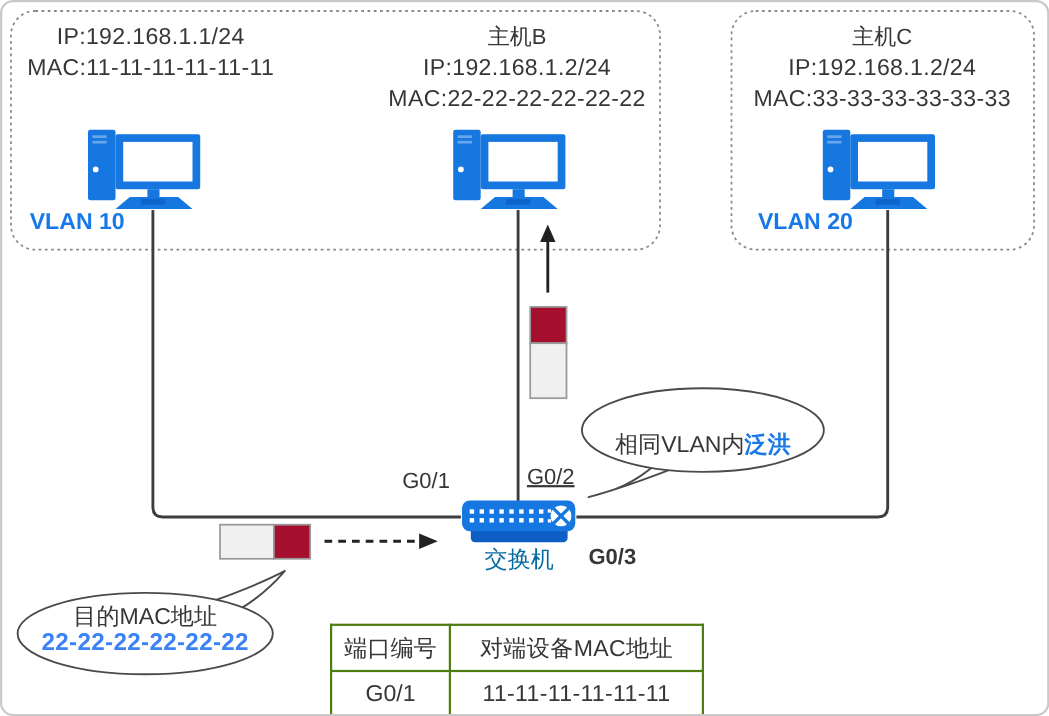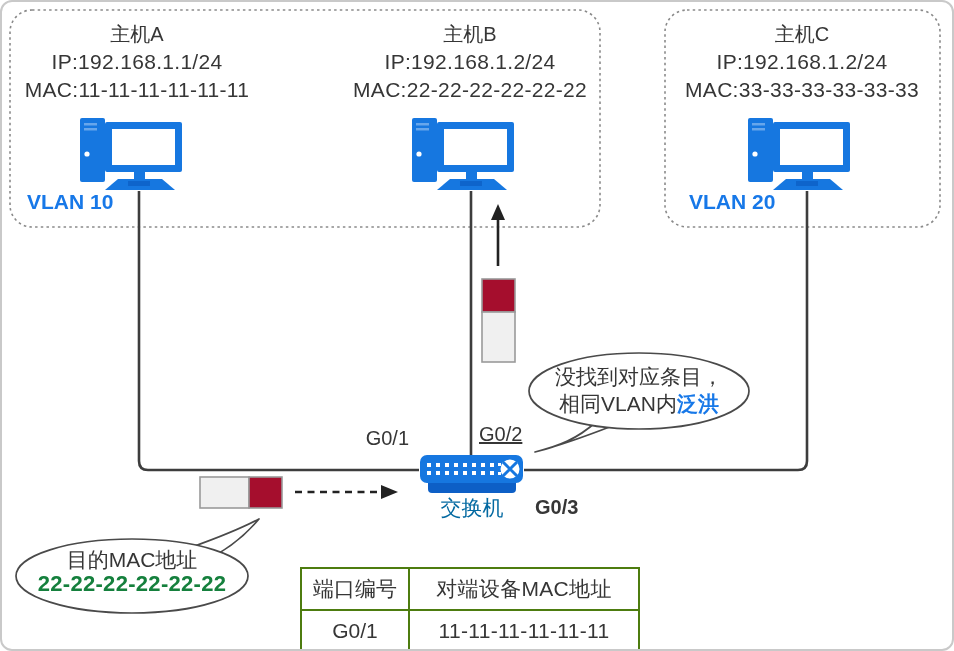--- a/index.html
+++ b/index.html
@@ -18,21 +18,21 @@
   .txt{position:absolute;white-space:nowrap;}
   .center{text-align:center;}
   .host-block{width:270px;text-align:center;line-height:28px;}
   .host-name{font-size:20px;color:#363636;}
   .host-line{font-size:21px;color:#363636;letter-spacing:.3px;}
   .vlan-label{font-size:21px;font-weight:bold;color:#1778E8;}
   .port-label{font-size:20px;color:#363636;}
   .switch-label{font-size:21px;color:#0369a1;}
   .bubble-text{font-size:21px;color:#363636;}
   .blue-bold{color:#1778E8;font-weight:bold;}
-  .dest-mac{font-size:22px;font-weight:bold;color:#15803d;letter-spacing:.3px;}
+  .dest-mac{font-size:22px;font-weight:bold;color:#3b82f6;letter-spacing:.3px;}
   .mac-table{
     position:absolute;left:298px;top:565px;
     border:2px solid #2a2a2a;
     border-collapse:collapse;
     background:#fff;
     font-size:21px;color:#363636;
   }
   .mac-table td{
     border:2px solid #4d7c0f;
     text-align:center;
@@ -127,21 +127,20 @@
     </g>
 
     <use href="#pc" x="76" y="110"></use>
     <use href="#pc" x="408" y="110"></use>
     <use href="#pc" x="744" y="110"></use>
 
     <line x1="2" y1="648" x2="284" y2="648" stroke="#5a5a5a" stroke-width="2"></line>
   </svg>
 
   <div class="txt host-block" style="left:0px;top:18px;">
-    <div class="host-name">主机A</div>
     <div class="host-line">IP:192.168.1.1/24</div>
     <div class="host-line">MAC:11-11-11-11-11-11</div>
   </div>
 
   <div class="txt host-block" style="left:333px;top:18px;">
     <div class="host-name">主机B</div>
     <div class="host-line">IP:192.168.1.2/24</div>
     <div class="host-line">MAC:22-22-22-22-22-22</div>
   </div>
 
@@ -153,21 +152,20 @@
 
   <div class="txt vlan-label" style="left:25px;top:188px;">VLAN 10</div>
   <div class="txt vlan-label" style="left:687px;top:188px;">VLAN 20</div>
 
   <div class="txt port-label" style="left:350px;top:425px;width:57px;text-align:right;">G0/1</div>
   <div class="txt port-label" style="left:477px;top:421px;text-decoration:underline;">G0/2</div>
   <div class="txt port-label" style="left:533px;top:494px;font-weight:bold;">G0/3</div>
 
   <div class="txt switch-label center" style="left:415px;top:492px;width:110px;">交换机</div>
 
-  <div class="txt bubble-text center" style="left:527px;top:361px;width:220px;">没找到对应条目，</div>
   <div class="txt bubble-text center" style="left:527px;top:388px;width:220px;">
     <span>相同VLAN内</span><span class="blue-bold">泛洪</span>
   </div>
 
   <div class="txt bubble-text center" style="left:20px;top:544px;width:220px;">目的MAC地址</div>
   <div class="txt dest-mac center" style="left:15px;top:569px;width:230px;">22-22-22-22-22-22</div>
 
   <table class="mac-table">
     <tbody>
         <tr>

